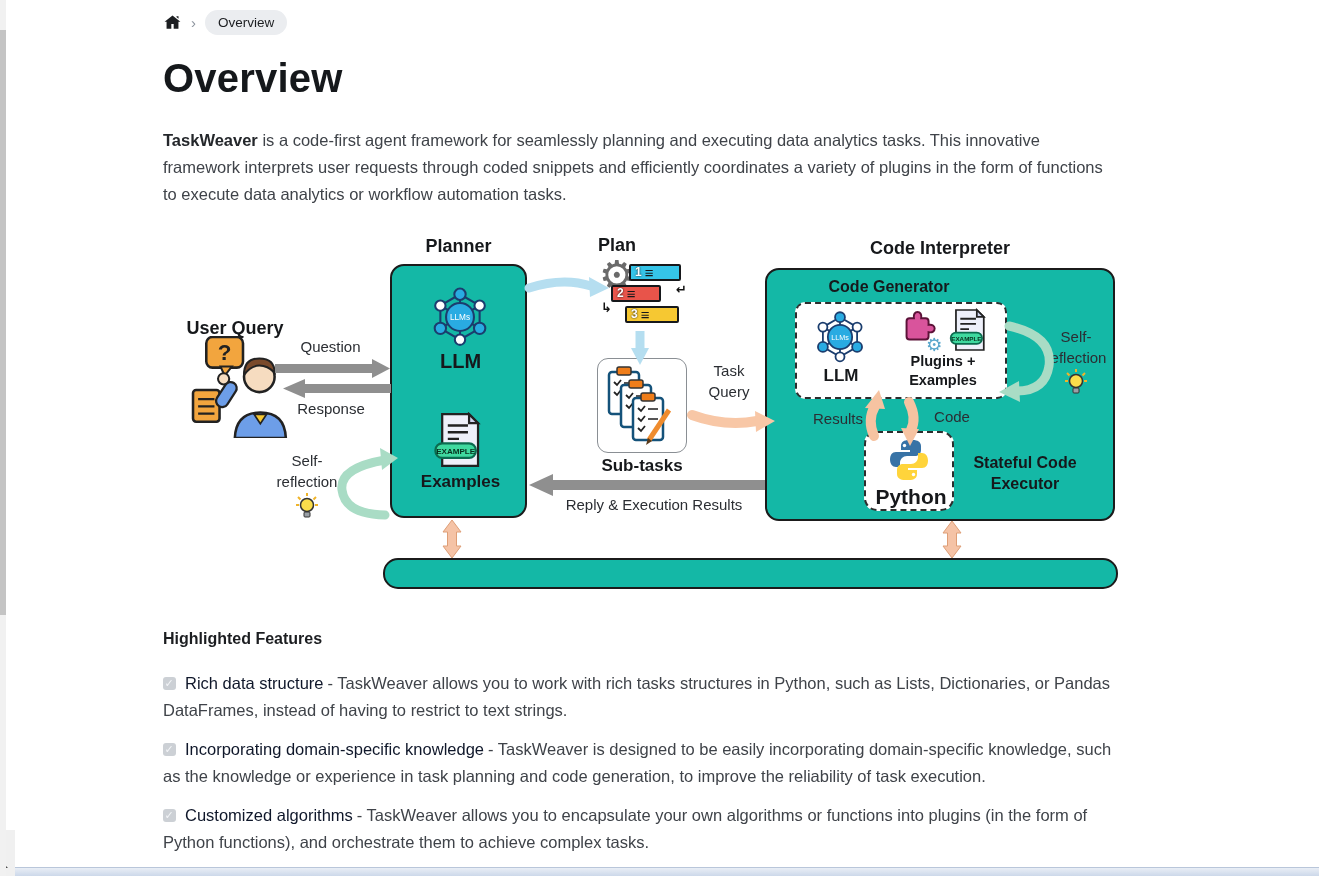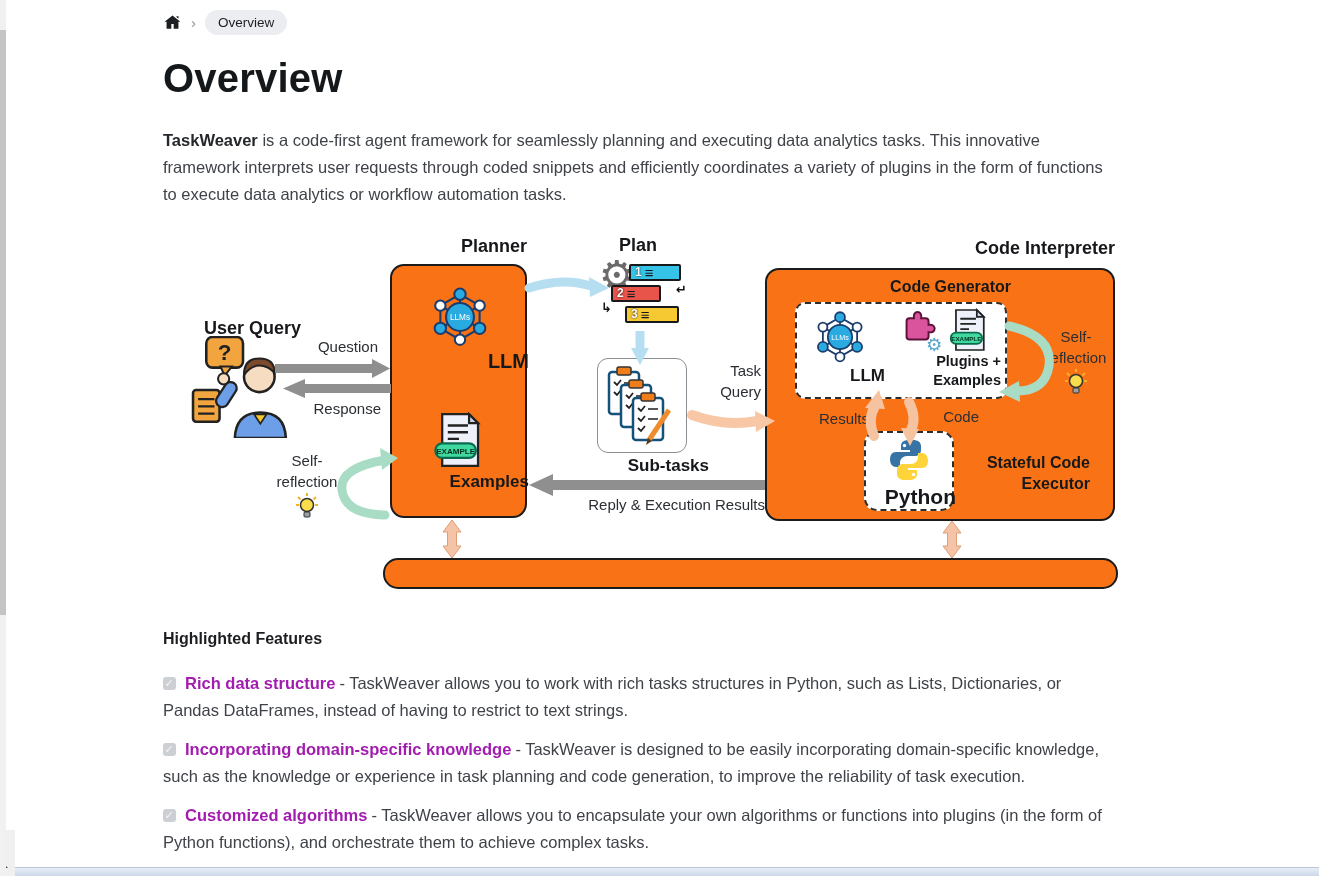--- a/index.html
+++ b/index.html
@@ -21,26 +21,26 @@
   .home-icon svg { display:block; }
   .crumb-sep { color:#8d949e; font-size:15px; line-height:1;}
   .crumb-pill { background:#ebedf0; color:#1c1e21; font-size:13.5px; padding:5px 13px; border-radius:15px;}
   h1.page-title { font-size:40px; font-weight:800; letter-spacing:.2px; margin:20px 0 26px; color:#15181b;}
   p.intro { font-size:16.5px; line-height:1.63; color:#3f4349; margin-bottom:26px;}
   p.intro .b { font-weight:bold; color:#24272b;}
   p.intro .i { }
 
   
   .diagram { position:relative; width:958px; height:364px; margin:2px 0 32px; color:#16181b;}
-  .lbl { position:absolute; text-align:right; }
+  .lbl { position:absolute; text-align:center; }
   .t18b { font-size:18px; font-weight:bold; }
   .t17b { font-size:17px; font-weight:bold; }
   .t16b { font-size:16px; font-weight:bold; }
   .t15  { font-size:15px; color:#2b2e33; }
-  .box  { position:absolute; border:2px solid #1b1b1b; border-radius:14px; background:#f97316;}
+  .box  { position:absolute; border:2px solid #1b1b1b; border-radius:14px; background:#14b8a6;}
   .box-soft { position:absolute; border:1.6px solid #8a8f94; border-radius:11px; background:#fff;}
   .box-dashed { position:absolute; border:2px dashed #2d2d2d; border-radius:10px; background:#fff;}
   .overlay { position:absolute; left:0; top:0; width:958px; height:364px; pointer-events:none; z-index:3;}
   .diagram .box, .diagram .box-soft, .diagram .box-dashed { z-index:1; }
   .diagram .lbl, .diagram .icon-wrap { z-index:2; }
   .icon-wrap { position:absolute; }
   .sr { position:absolute; display:flex; flex-direction:column; align-items:center; line-height:1.4; font-size:15px; color:#2b2e33;}
   .memory-inner { position:absolute; left:220px; top:324px; width:735px; height:31px;
     display:flex; align-items:center; justify-content:center; gap:7px; z-index:2;}
   .plan-icon { position:absolute; width:80px; height:70px;}
@@ -54,21 +54,21 @@
   .plan-b3 { left:22px; top:46px; width:54px; background:#f6c832;}
   .plan-ret { position:absolute; right:-4px; top:22px; font-size:13px; color:#111; font-weight:bold;}
   .plan-br  { position:absolute; left:-2px; top:40px; font-size:13px; color:#111; font-weight:bold;}
 
   
   .features-heading { font-size:16px; font-weight:bold; color:#1c1e21; margin-bottom:22px;}
   .feature { font-size:16.5px; line-height:1.64; color:#3f4349; margin-bottom:12px;}
   .feature .cb { display:inline-block; width:13px; height:13px; background:#ccd0d5; border-radius:3px;
     margin-right:9px; position:relative; top:1px;}
   .feature .cb::after { content:"✓"; position:absolute; left:1.5px; top:-3px; font-size:11px; color:#f4f6f8;}
-  .feature .ft { font-weight:bold; color:#a21caf;margin-top:37px;}
+  .feature .ft { font-weight:normal; color:#0f172a;margin-top:37px;}
   .feature .fd { margin-left:4px;}
 </style>
 </head>
 <body>
 
 <div class="left-track">
   <div class="left-thumb"></div>
 </div>
 <div class="corner-bl">
   <div class="corner-glyph"></div>

